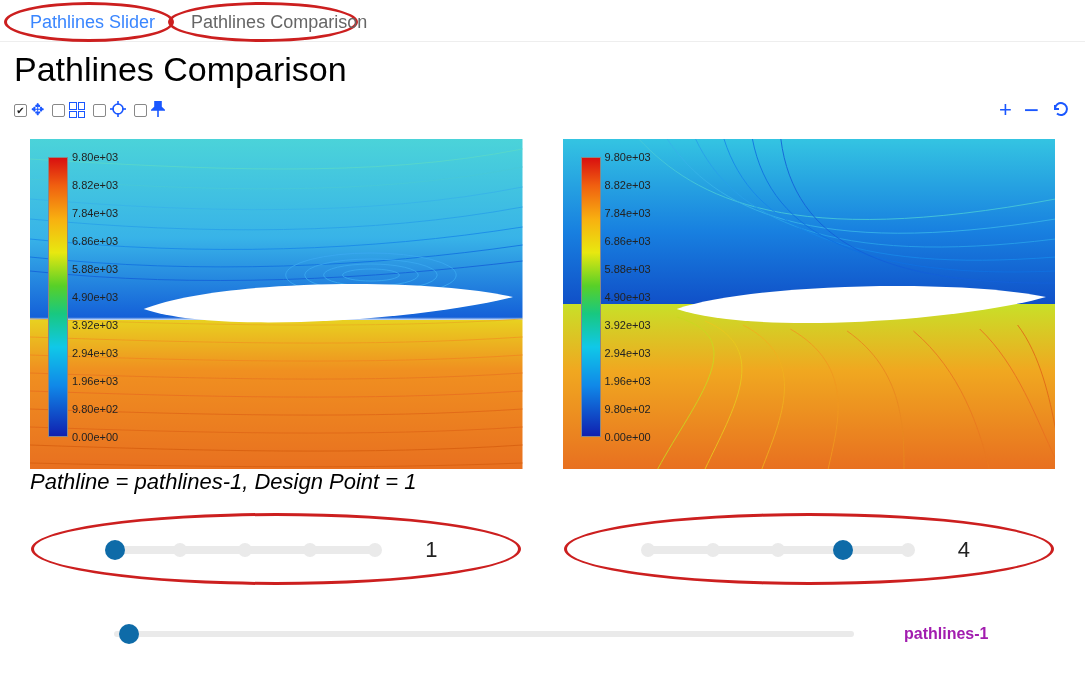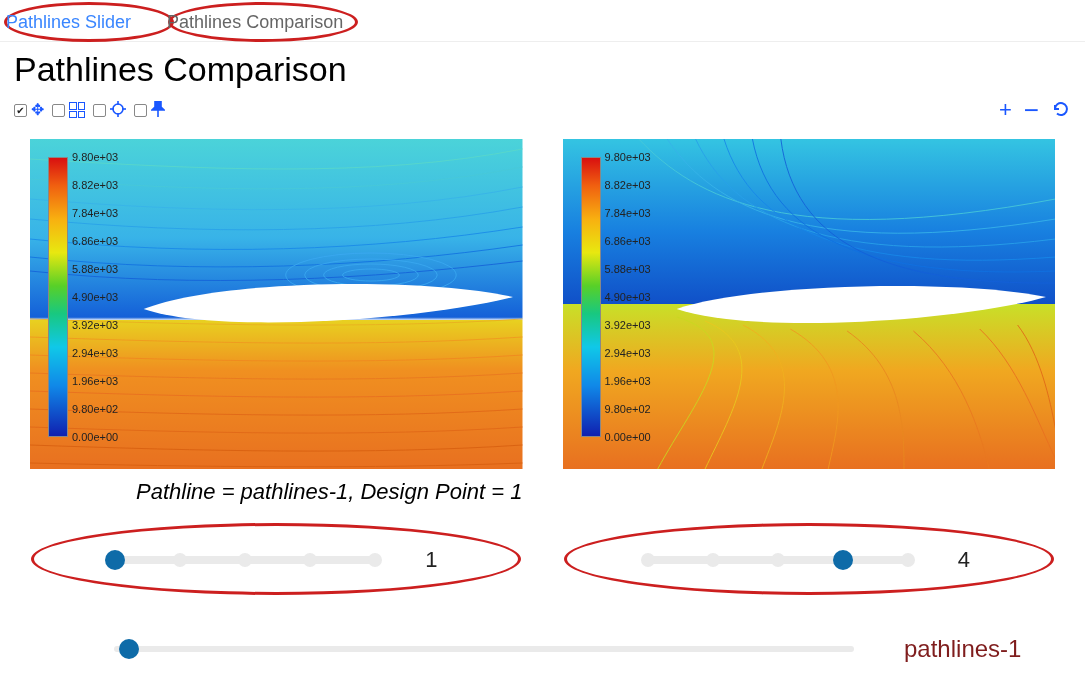--- a/index.html
+++ b/index.html
@@ -6,21 +6,21 @@
   body {
     margin: 0;
     padding: 0;
     font-family: -apple-system, BlinkMacSystemFont, "Segoe UI", Helvetica, Arial, sans-serif;
     background: #fff;
     width: 1085px;
   }
   .tabbar {
     display: flex;
     align-items: center;
-    padding: 10px 8px 6px 0;
+    padding: 10px 8px 6px 24px;
     border-bottom: 1px solid #eee;
     gap: 24px;
     position: relative;
   }
   .tab {
     font-size: 18px;
     color: #666;
     padding: 2px 6px;
     position: relative;
     z-index: 2;
@@ -91,22 +91,21 @@
   }
   .colorbar-ticks {
     position:absolute; left:24px; top:-6px; bottom:-6px;
     display:flex; flex-direction:column; justify-content:space-between;
     font-size:11px; color:#222; font-family: Arial, sans-serif;
     white-space:nowrap;
   }
   .caption {
     font-style: italic;
     font-size: 22px;
-    text-align: right;
-    margin-top: 10px;
+    text-align: left;
   }
   .slider-row {
     display:flex;
     gap:40px;
     padding: 20px 30px 10px 30px;
   }
   .slider-cell {
     flex:1;
     position:relative;
     display:flex;
@@ -169,22 +168,23 @@
   .bottom-slider .thumb {
     position:absolute;
     width:20px; height:20px;
     background:#0e6ba8;
     border-radius:50%;
     top:-7px; left:0;
     transform:translateX(-50%);
   }
   .bottom-label {
     margin-left: 50px;
-    font-size: 24px;
-    color:#7f1d1d;
+    font-size: 16px;
+    color:#a21caf;
+    font-weight:bold;
   }
 </style>
 </head>
 <body>
 
 <div class="tabbar">
   <span class="ellipse" style="left:4px; top:2px; width:170px; height:40px;"></span>
   <span class="ellipse" style="left:168px; top:2px; width:190px; height:40px;"></span>
   <div class="tab active">Pathlines Slider</div>
   <div class="tab">Pathlines Comparison</div>

